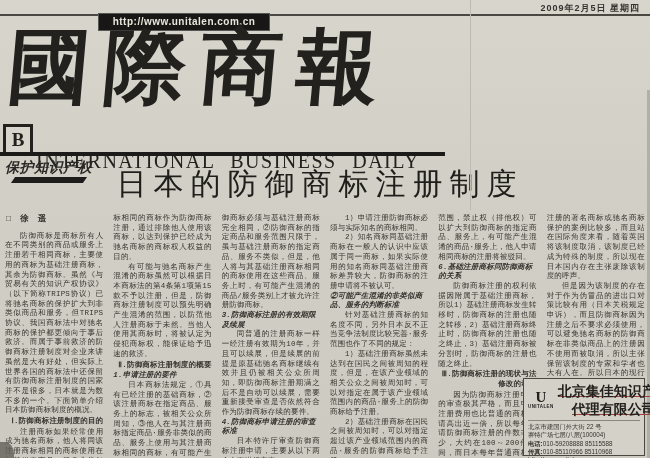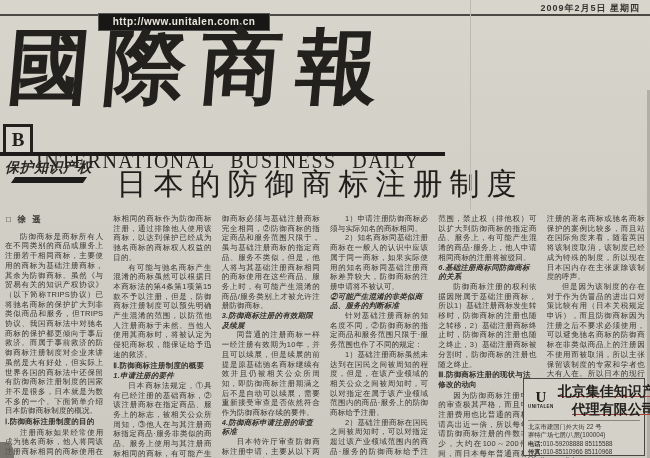--- a/index.html
+++ b/index.html
@@ -24,28 +24,28 @@
   .rule-thick{position:absolute;top:152px;left:0;width:445px;height:4px;background:#1c1b19;}
   
   .kicker{position:absolute;top:159px;left:5px;width:86px;}
   .kicker-text{font-size:14px;font-weight:bold;font-style:italic;color:#2a2825;letter-spacing:0.5px;white-space:nowrap;}
   .kicker-swoosh{width:72px;height:6px;background:#1d1c1a;transform:skewX(-35deg);margin:0 0 0 8px;}
   
   .headline{position:absolute;top:164px;left:80px;width:480px;text-align:center;font-size:30px;
             font-weight:normal;color:#1f1e1b;letter-spacing:7px;white-space:nowrap;
             font-family:"Liberation Serif",serif;}
   
-  .columns{position:absolute;top:214px;left:5px;right:5px;bottom:0;display:flex;gap:10px;overflow:hidden;}
+  .columns{position:absolute;top:214px;left:5px;right:5px;bottom:0;display:flex;gap:10px;overflow:hidden;font-family:Liberation Mono, monospace;}
   .col{flex:1 1 0;overflow:hidden;text-align:justify;font-size:7.5px;line-height:9.7px;
        color:#36342f;letter-spacing:0.2px;word-break:break-all;}
   .blk{margin:0;}
   .byline{font-weight:bold;font-size:8.5px;margin:1px 0 7px 1px;letter-spacing:2px;}
   .p{text-indent:2em;}
   .cont{text-indent:0;}
-  .h{font-weight:bold;text-align:left;text-indent:0;margin:1px 0;}
+  .h{font-weight:bold;text-align:right;text-indent:0;margin:1px 0;}
   .hsub{font-weight:bold;font-style:italic;text-align:left;text-indent:0;margin:0 0;}
   
   .ad-box{position:absolute;right:5px;bottom:2px;width:122px;height:78px;border:1px solid #4a4843;
           background:#d4d1c8;box-sizing:border-box;padding:3px 4px;z-index:5;}
   .ad-head{display:flex;align-items:center;gap:4px;border-bottom:1px solid #8a877f;padding-bottom:2px;margin-bottom:2px;}
   .ad-logo{width:26px;text-align:center;}
   .ad-logo-u{font-family:"Liberation Serif",serif;font-size:15px;font-weight:bold;line-height:13px;color:#23211e;display:block;}
   .ad-logo-t{font-size:4.5px;font-weight:bold;letter-spacing:0.4px;display:block;color:#23211e;}
   .ad-name{flex:1;text-align:center;}
   .ad-name div{font-size:14px;font-weight:bold;color:#23211e;border-bottom:1.5px solid #a8403a;
@@ -98,21 +98,21 @@
         <div class="blk cont">御商标必须与基础注册商标完全相同，②防御商标的指定商品和服务范围只限于，虽与基础注册商标的指定商品、服务不类似，但是，他人将与其基础注册商标相同的商标使用在这些商品、服务上时，有可能产生混淆的商品/服务类别上才被允许注册防御商标。</div>
         <div class="blk hsub">3.防御商标注册的有效期限及续展</div>
         <div class="blk p">同普通的注册商标一样一经注册有效期为10年，并且可以续展，但是续展的前提是原基础驰名商标继续有效并且仍被相关公众所周知，即防御商标注册期满之后不是自动可以续展，需要重新接受审查是否依然符合作为防御商标存续的要件。</div>
         <div class="blk hsub">4.防御商标申请注册的审查标准</div>
         <div class="blk p">日本特许厅审查防御商标注册申请，主要从以下两个方面进行审查：</div>
       </div>
     <div class="col">
         <div class="blk p">1）申请注册防御商标必须与实际知名的商标相同。</div>
         <div class="blk p">2）知名商标同基础注册商标在一般人的认识中应该属于同一商标，如果实际使用的知名商标同基础注册商标差异较大，防御商标的注册申请将不被认可。</div>
         <div class="blk hsub">②可能产生混淆的非类似商品、服务的判断标准</div>
-        <div class="blk p">针对基础注册商标的知名度不同，②防御商标的指定商品和服务范围只限于·服务范围也作了不同的规定：</div>
+        <div class="blk p">针对基础注册商标的知名度不同，另外日本反不正当竞争法制度比较完善·服务范围也作了不同的规定：</div>
         <div class="blk p">1）基础注册商标虽然未达到在国民之间被周知的程度，但是，在该产业领域的相关公众之间被周知时，可以对指定在属于该产业领域范围内的商品·服务上的防御商标给予注册。</div>
         <div class="blk p">2）基础注册商标在国民之间被周知时，可以对指定超过该产业领域范围内的商品·服务的防御商标给予注册。</div>
       </div>
     <div class="col">
         <div class="blk cont">范围，禁止权（排他权）可以扩大到防御商标的指定商品、服务上，有可能产生混淆的商品·服务上，他人申请相同商标的注册将被驳回。</div>
         <div class="blk hsub">6.基础注册商标同防御商标的关系</div>
         <div class="blk p">防御商标注册的权利依据因附属于基础注册商标，所以1）基础注册商标发生转移时，防御商标的注册也随之转移，2）基础注册商标终止时，防御商标的注册也随之终止，3）基础注册商标被分割时，防御商标的注册也随之终止。</div>
         <div class="blk h">Ⅲ.防御商标注册的现状与法修改的动向</div>
         <div class="blk p">因为防御商标注册申请的审查极其严格，而且申请注册费用也比普通的商标申请高出近一倍，所以每年申请防御商标注册的件数非常少，大约在100～200件之间，而日本每年普通商标的申请注册件数却在10万件以上（注：日本是实行一标多类申请制度的国家）。另外日本反不正当竞争法制度比较完善，利用其来实现对未</div>
       </div>

